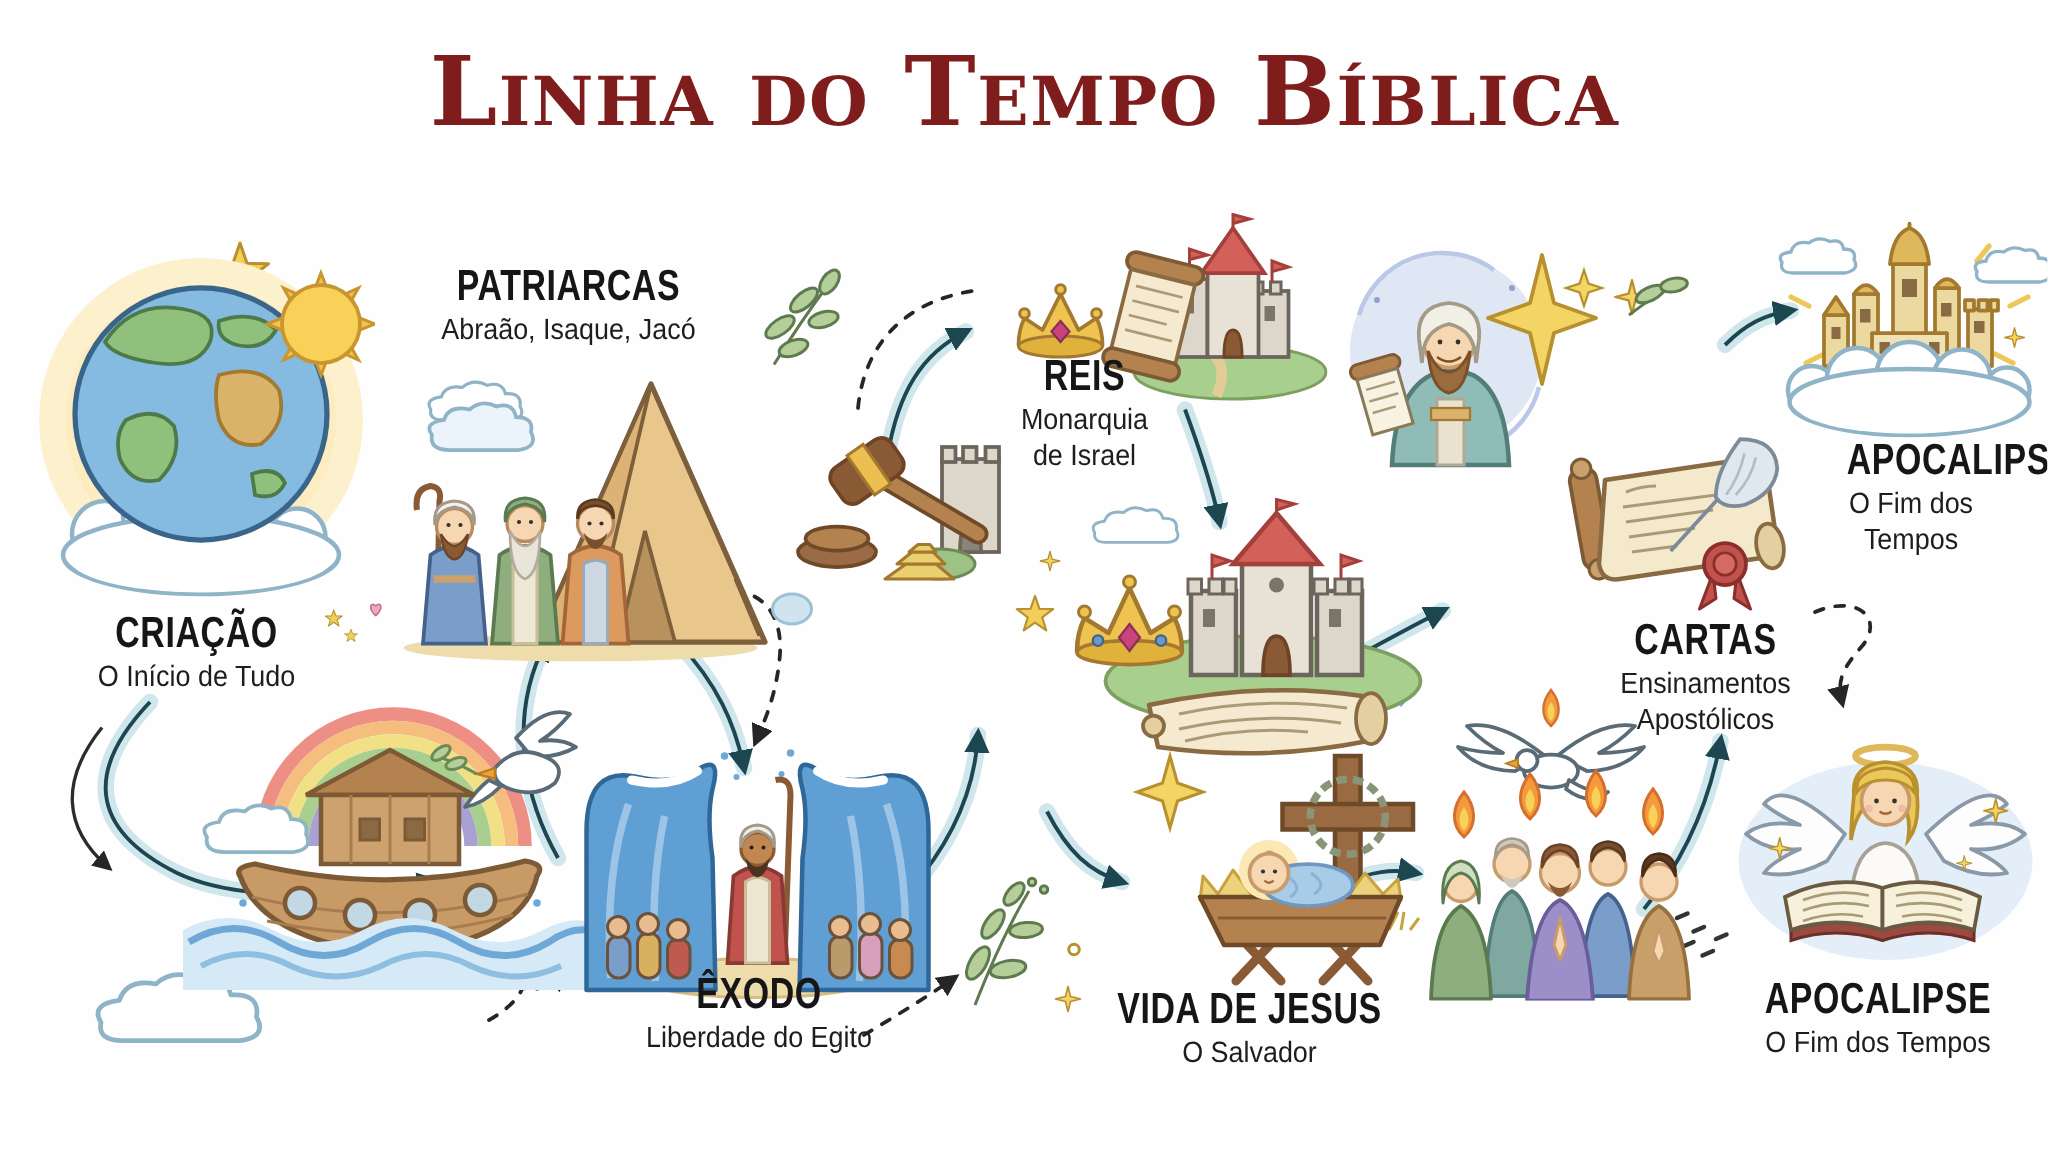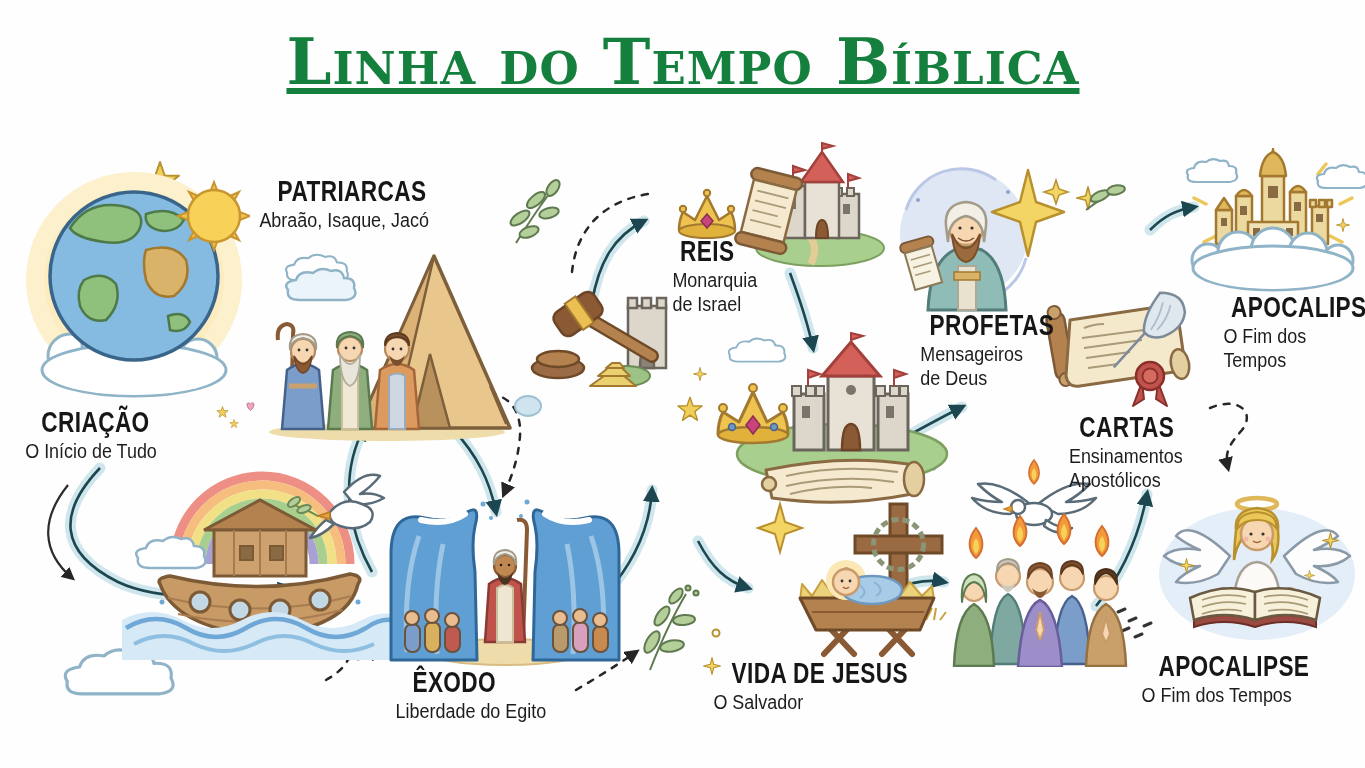--- a/index.html
+++ b/index.html
@@ -1,27 +1,27 @@
 <!DOCTYPE html>
 <html><head>
 <meta charset="utf-8">
 <style>
   html,body{margin:0;padding:0;background:#ffffff;}
   #stage{position:relative;width:1365px;height:768px;overflow:hidden;background:#fefefe;
          font-family:"Liberation Sans",sans-serif;}
   #decor-layer{position:absolute;left:0;top:0;z-index:1;}
   .ill{position:absolute;z-index:2;}
-  .label{position:absolute;z-index:3;transform:translateX(-50%);text-align:left;color:#161616;}
+  .label{position:absolute;z-index:3;transform:translateX(-50%);text-align:center;color:#161616;}
   .nt{font-weight:bold;font-size:29px;line-height:1.05;white-space:nowrap;
       transform:scaleX(0.78);letter-spacing:0.5px;}
   .ns{font-size:19.5px;font-weight:500;line-height:1.2;margin-top:3px;color:#1d1d1d;
       transform:scaleX(0.92);}
   .page-title{position:absolute;z-index:3;left:683px;top:24px;transform:translateX(-50%);
       font-family:"DejaVu Serif",serif;font-weight:bold;font-size:64px;font-variant:small-caps;
-      letter-spacing:1px;color:#15803d;white-space:nowrap;text-decoration:underline;}
+      letter-spacing:1px;color:#7f1d1d;white-space:nowrap;}
   svg .band{fill:none;stroke:#cfe6ec;stroke-width:11;stroke-linecap:round;}
   svg .aline{fill:none;stroke:#1d4750;stroke-width:2.6;}
   svg .dash{fill:none;stroke:#262626;stroke-width:2.5;stroke-dasharray:6 8;stroke-linecap:round;}
 </style>
 </head>
 <body>
 
 <div id="stage">
 
   <svg id="decor-layer" width="1365" height="768" viewBox="0 0 1365 768">
@@ -607,36 +607,32 @@
   </svg>
 
   <div class="label" style="left:131px;top:407px;width:230px">
     <div class="nt">CRIAÇÃO</div>
     <div class="ns">O Início de Tudo</div>
   </div>
   <div class="label" style="left:379px;top:176px;width:260px">
     <div class="nt">PATRIARCAS</div>
     <div class="ns">Abraão, Isaque, Jacó</div>
   </div>
-  <div class="label" style="left:506px;top:667px;width:240px">
+  <div class="label" style="left:506px;top:648px;width:240px">
     <div class="nt">ÊXODO</div>
     <div class="ns">Liberdade do Egito</div>
   </div>
   <div class="label" style="left:723px;top:236px;width:110px">
     <div class="nt">REIS</div>
     <div class="ns">Monarquia de Israel</div>
   </div>
   <div class="label" style="left:833px;top:658px;width:260px">
     <div class="nt">VIDA DE JESUS</div>
     <div class="ns">O Salvador</div>
   </div>
-  <div class="label" style="left:981px;top:310px;width:132px">
-    <div class="nt">PROFETAS</div>
-    <div class="ns">Mensageiros de Deus</div>
-  </div>
   <div class="label" style="left:1137px;top:412px;width:148px">
     <div class="nt">CARTAS</div>
     <div class="ns">Ensinamentos Apostólicos</div>
   </div>
   <div class="label" style="left:1274px;top:292px;width:110px">
     <div class="nt">APOCALIPSE</div>
     <div class="ns">O Fim dos Tempos</div>
   </div>
   <div class="label" style="left:1252px;top:651px;width:240px">
     <div class="nt">APOCALIPSE</div>

